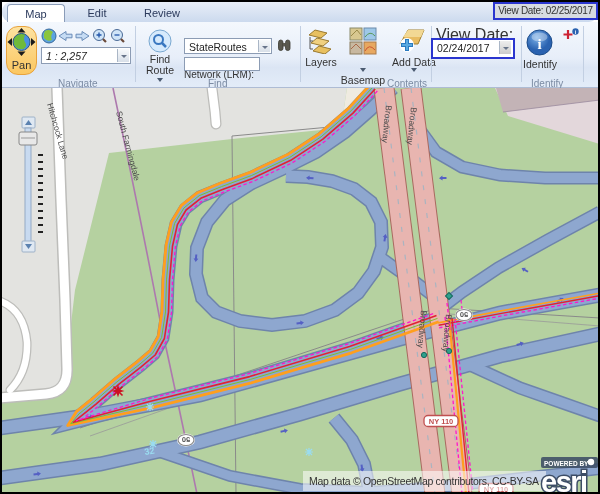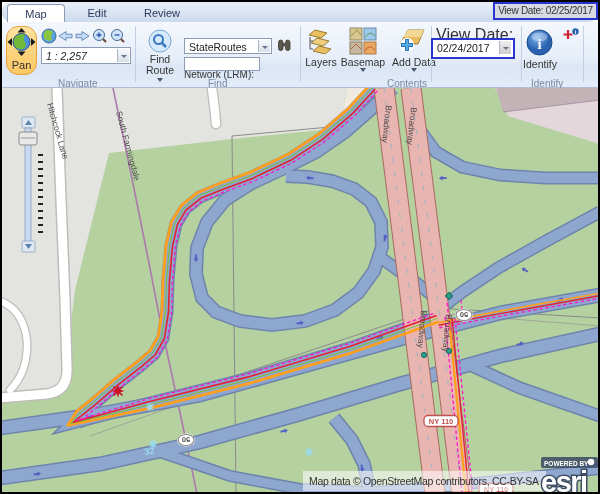--- a/index.html
+++ b/index.html
@@ -89,21 +89,21 @@
   <svg class="abs" style="left:347px;top:5px" width="28" height="28">
     <rect x="1" y="1" width="12" height="12" fill="#d8c890" stroke="#8a8a6a"></rect>
         <path d="M2,9 L8,3 L12,8" stroke="#9a8a4a" fill="none"></path>
     <rect x="15" y="1" width="12" height="12" fill="#9ec8e8" stroke="#6a8aaa"></rect>
         <path d="M16,10 Q21,3 26,9" stroke="#5a9a5a" fill="none"></path>
     <rect x="1" y="15" width="12" height="12" fill="#c8b8a0" stroke="#8a7a5a"></rect>
         <path d="M2,22 L7,17 L12,22" stroke="#aa6a4a" fill="none"></path>
     <rect x="15" y="15" width="12" height="12" fill="#e8a860" stroke="#aa7a4a"></rect>
         <path d="M16,24 Q20,16 26,23" stroke="#cc5533" fill="none"></path>
   </svg>
-  <div class="btntext" style="left:338px;top:34px;width:46px;text-align:center;">Basemap</div>
+  <div class="btntext" style="left:338px;top:52px;width:46px;text-align:center;">Basemap</div>
   <div class="abs" style="left:358px;top:46px;border:3px solid transparent;border-top:4px solid #4a5a70;"></div>
   <svg class="abs" style="left:396px;top:6px" width="30" height="28">
     <path d="M10,2 L26,2 L20,16 L2,16 Z" fill="#e8bc62" stroke="#a08030"></path>
     <path d="M10,2 L26,2 L23,9 L5,9 Z" fill="#f2d894"></path>
     <g>
           <circle cx="9" cy="17" r="7" fill="#fff"></circle>
           <path d="M9,11 v12 M3,17 h12" stroke="#2a7ac0" stroke-width="4"></path>
           <path d="M9,12 v10 M4,17 h10" stroke="#5aaae0" stroke-width="2"></path>
         </g>
   </svg>

